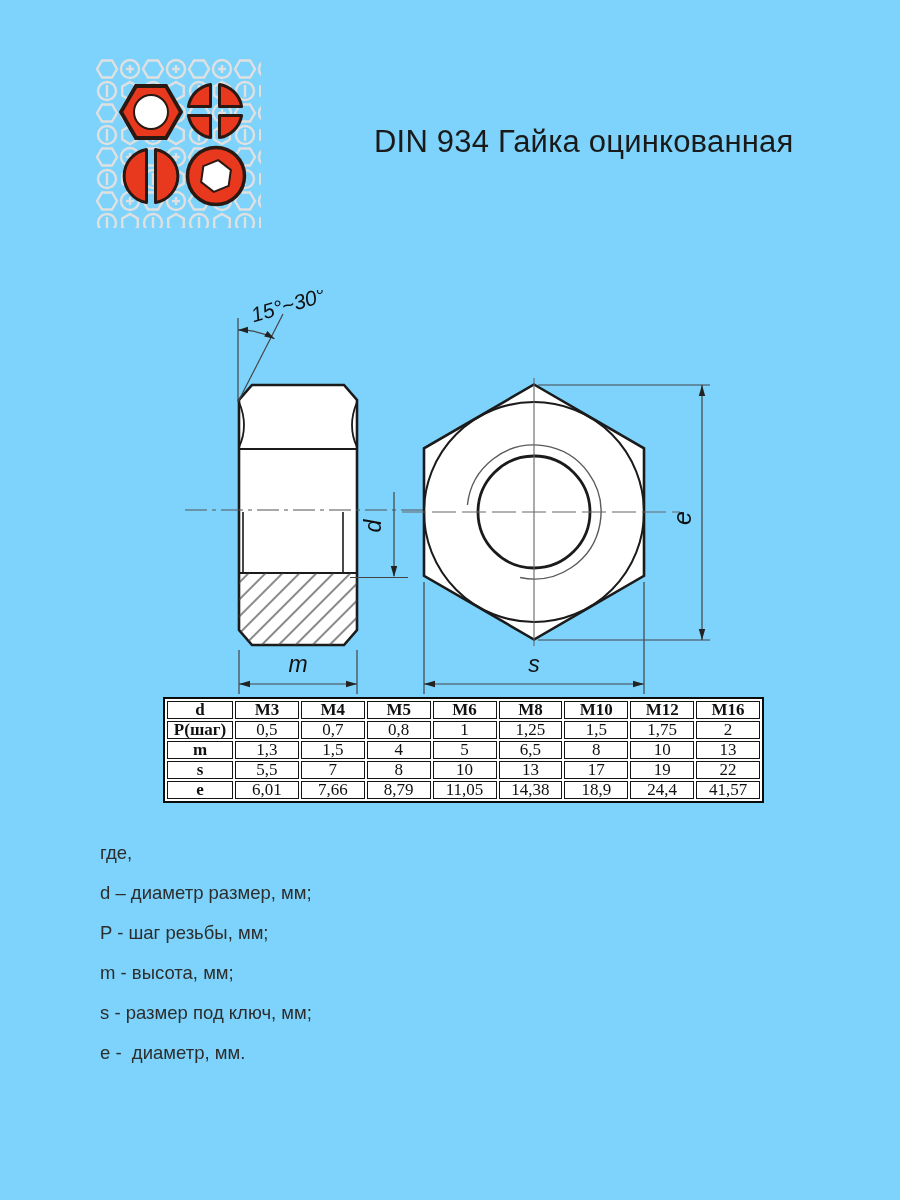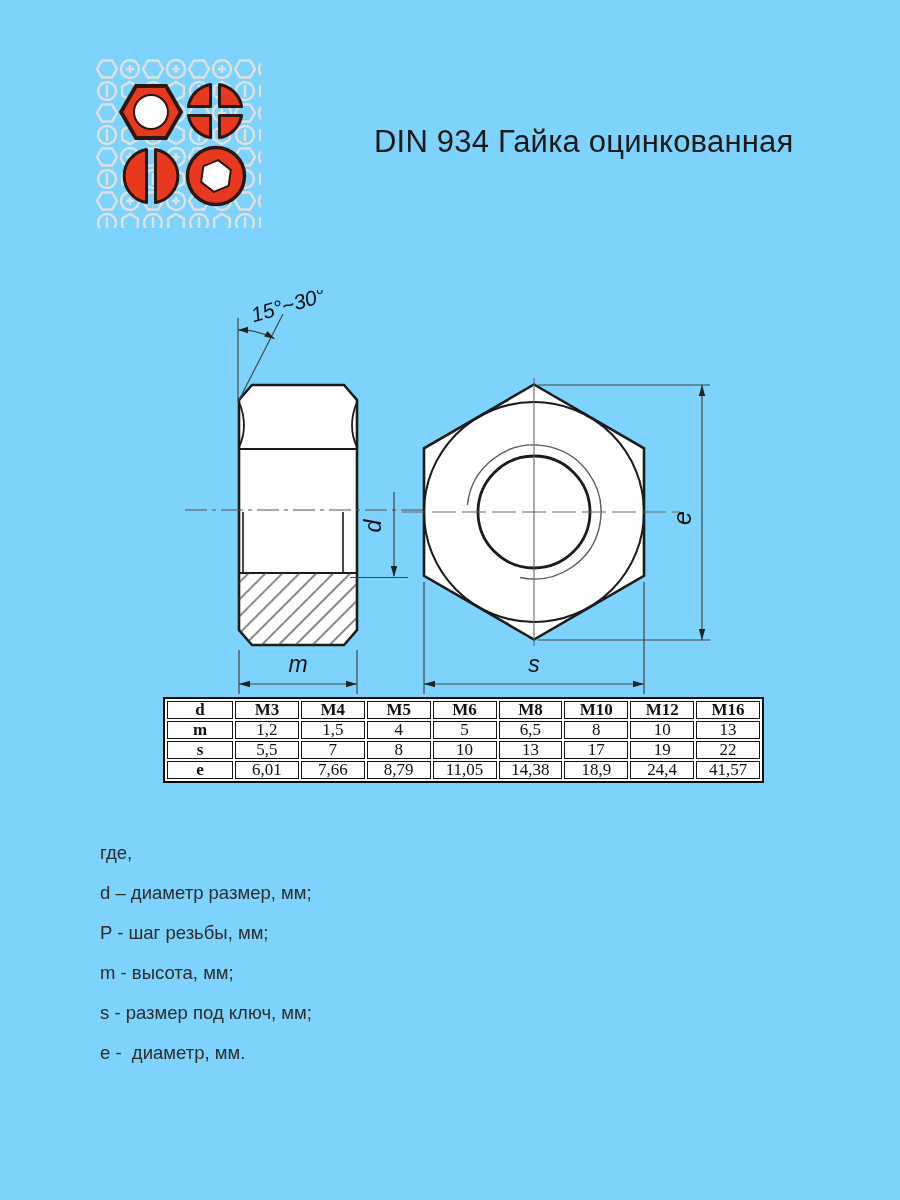--- a/index.html
+++ b/index.html
@@ -168,22 +168,33 @@
       <th>M3</th>
       <th>M4</th>
       <th>M5</th>
       <th>M6</th>
       <th>M8</th>
       <th>M10</th>
       <th>M12</th>
       <th>M16</th>
     </tr>
     <tr>
+      <td class="rowhead">P(шаг)</td>
+      <td>0,5</td>
+      <td>0,7</td>
+      <td>0,8</td>
+      <td>1</td>
+      <td>1,25</td>
+      <td>1,5</td>
+      <td>1,75</td>
+      <td>2</td>
+    </tr>
+    <tr>
       <td class="rowhead">m</td>
-      <td>1,2</td>
+      <td>1,3</td>
       <td>1,5</td>
       <td>4</td>
       <td>5</td>
       <td>6,5</td>
       <td>8</td>
       <td>10</td>
       <td>13</td>
     </tr>
     <tr>
       <td class="rowhead">s</td>

